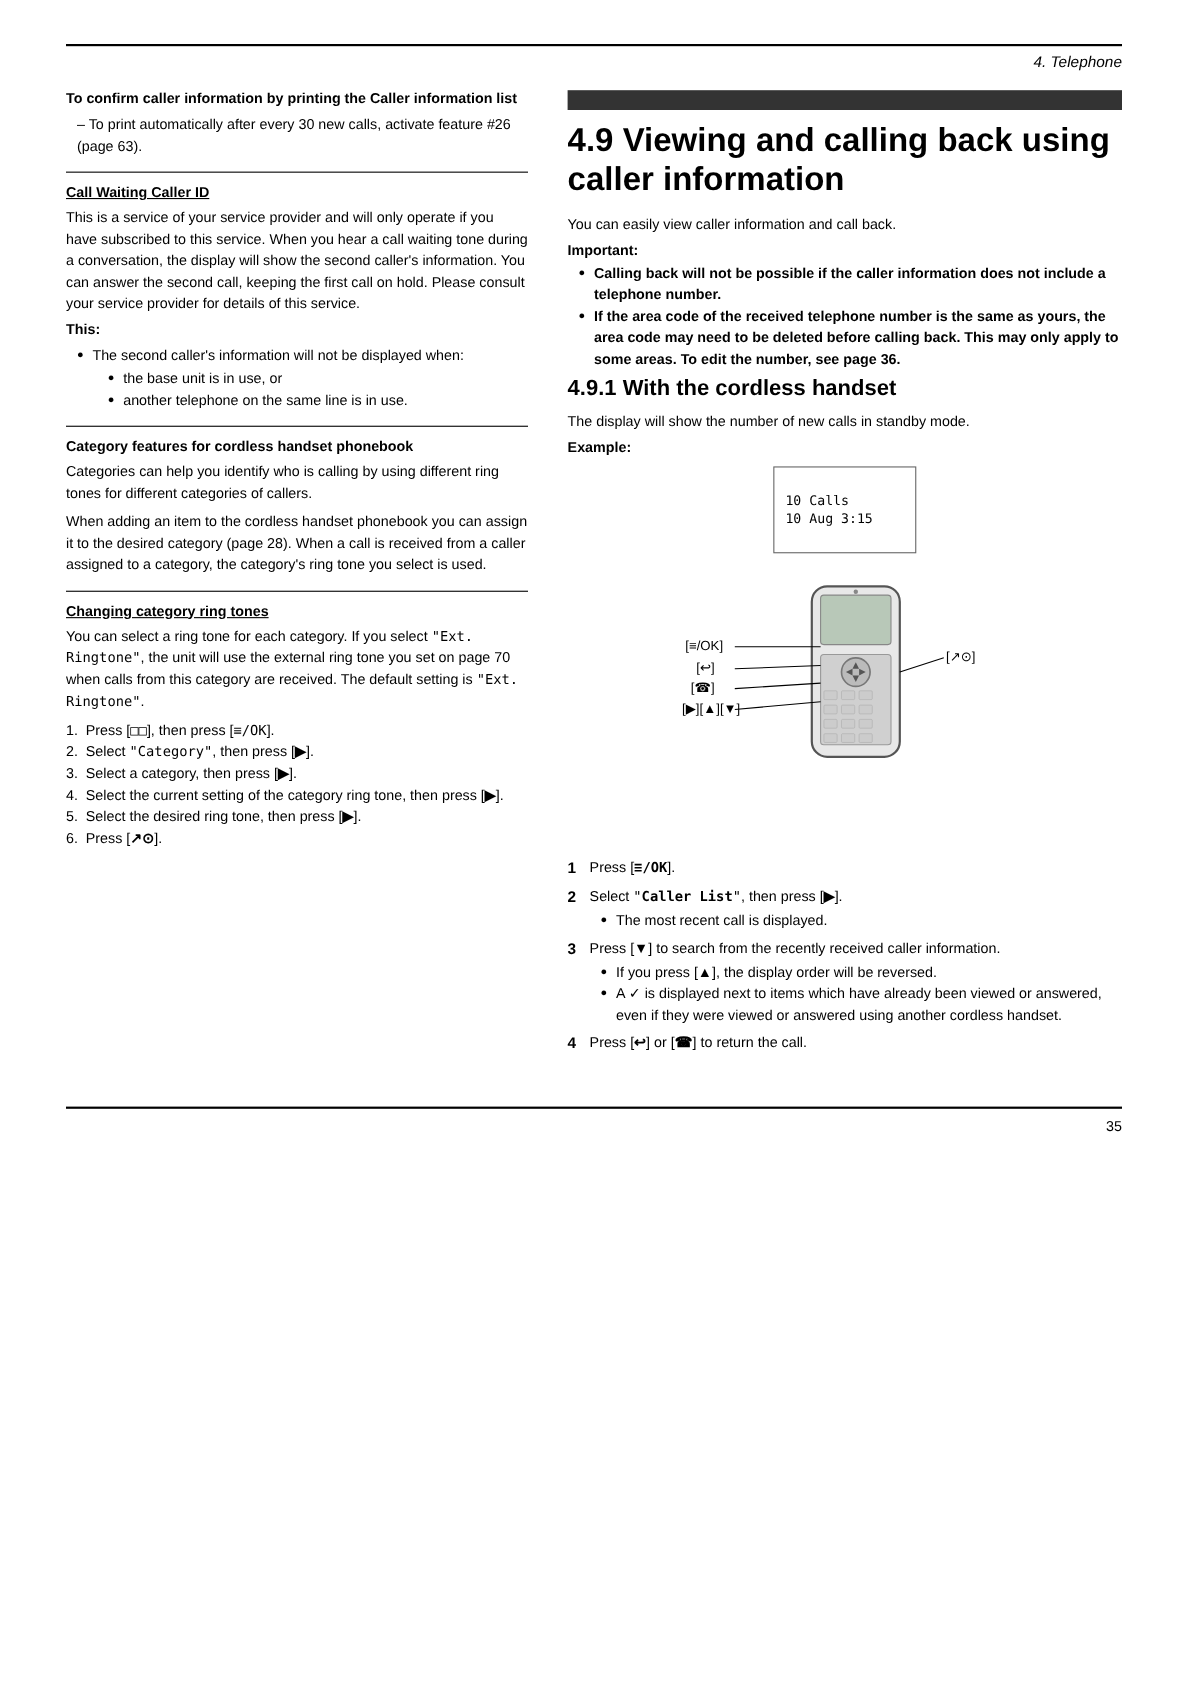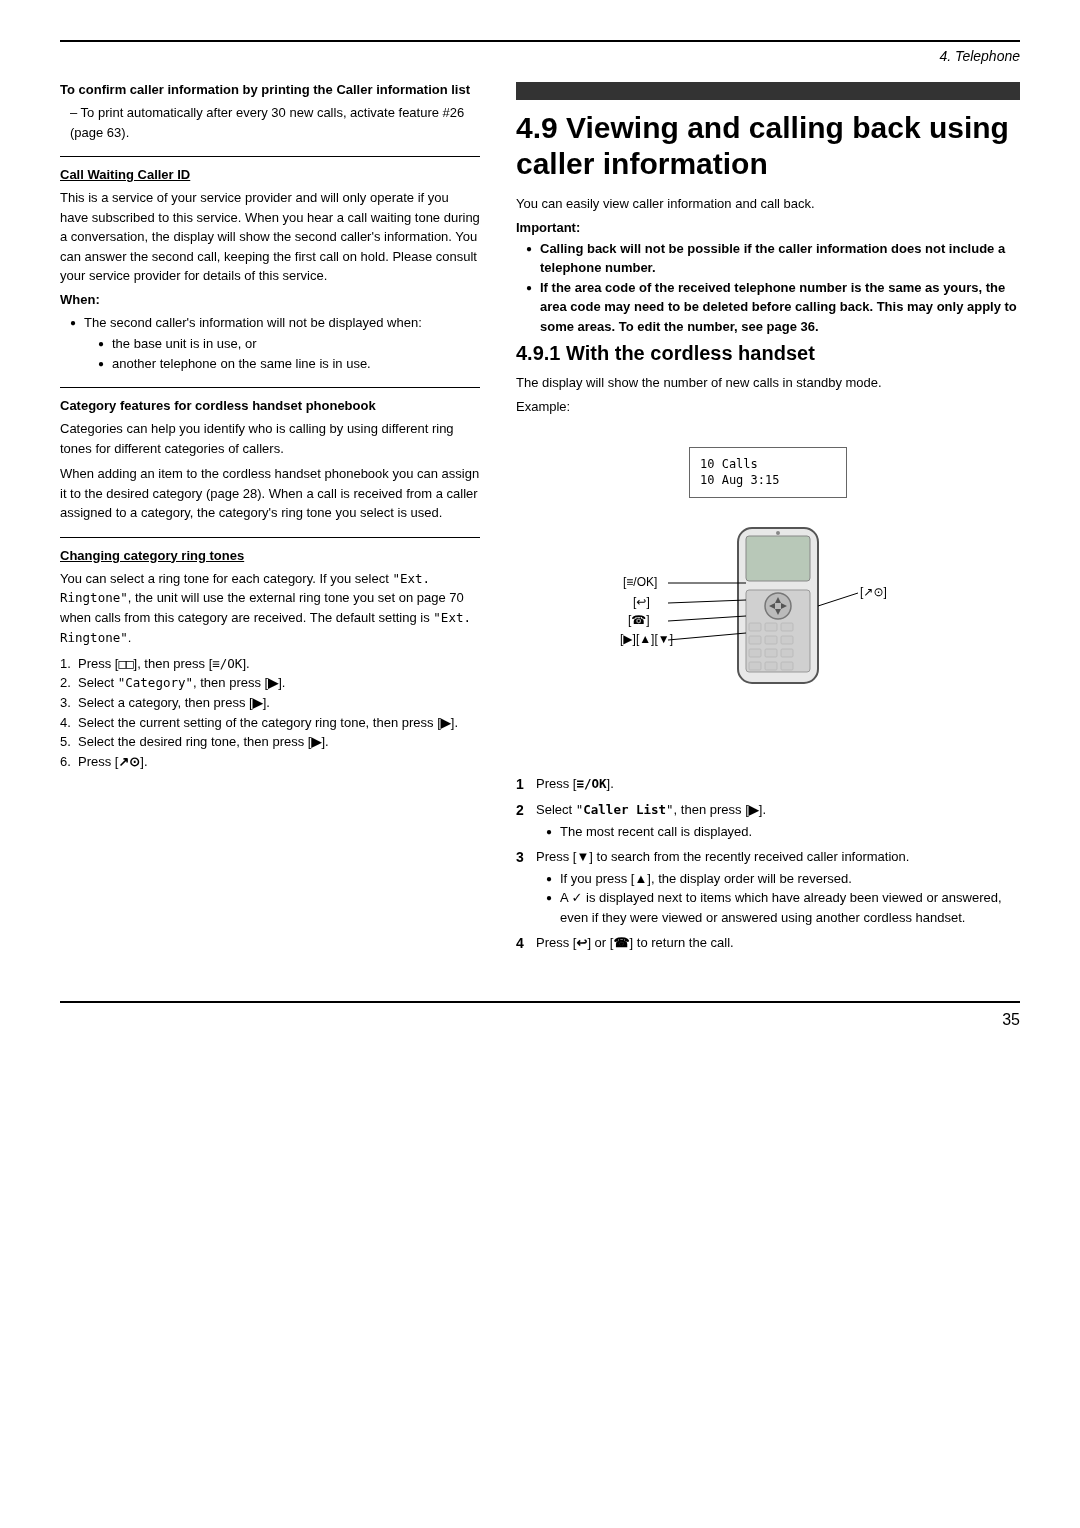--- a/index.html
+++ b/index.html
@@ -118,30 +118,30 @@
       font-weight: bold;
       margin-bottom: 8px;
       margin-top: 4px;
     }
     .important-label {
       font-weight: bold;
       font-size: 13px;
       margin-bottom: 4px;
     }
     .example-label {
-      font-weight: normal;
-      font-size: 13px;
-      margin-bottom: 23px;
+      font-weight: bold;
+      font-size: 13px;
+      margin-bottom: 0;
     }
     .display-box {
       border: 1px solid #666;
       font-family: monospace;
       font-size: 12px;
-      padding: 8px 10px;
-      width: 158px;
+      padding: 22px 10px;
+      width: 130px;
       margin: 10px auto 10px auto;
       background: #fff;
       line-height: 1.4;
     }
     .phone-diagram {
       display: flex;
       flex-direction: column;
       align-items: center;
       margin: 10px 0 16px 0;
       position: relative;
@@ -173,21 +173,21 @@
       font-size: 14px;
     }
     .footer-line {
       border-top: 2px solid #000;
       margin-top: 40px;
       padding-top: 8px;
       display: flex;
       justify-content: flex-end;
     }
     .page-number {
-      font-size: 16px;
+      font-size: 13px;
     }
     code, .mono {
       font-family: monospace;
       font-size: 12.5px;
     }
     .sub-bullet {
       list-style: none;
       padding-left: 14px;
       margin-top: 2px;
     }
@@ -224,21 +224,21 @@
         <ul class="dash-list">
           <li>To print automatically after every 30 new calls, activate feature #26 (page 63).</li>
         </ul>
       </div>
 
       <div class="section-divider"></div>
 
       <div>
         <div class="underline-heading">Call Waiting Caller ID</div>
         <p>This is a service of your service provider and will only operate if you have subscribed to this service. When you hear a call waiting tone during a conversation, the display will show the second caller's information. You can answer the second call, keeping the first call on hold. Please consult your service provider for details of this service.</p>
-        <div class="bold-heading">When:</div>
+        <div class="bold-heading">This:</div>
         <ul class="bullet-list">
           <li>
             The second caller's information will not be displayed when:
             <ul class="sub-bullet">
               <li>the base unit is in use, or</li>
               <li>another telephone on the same line is in use.</li>
             </ul>
           </li>
         </ul>
       </div>

